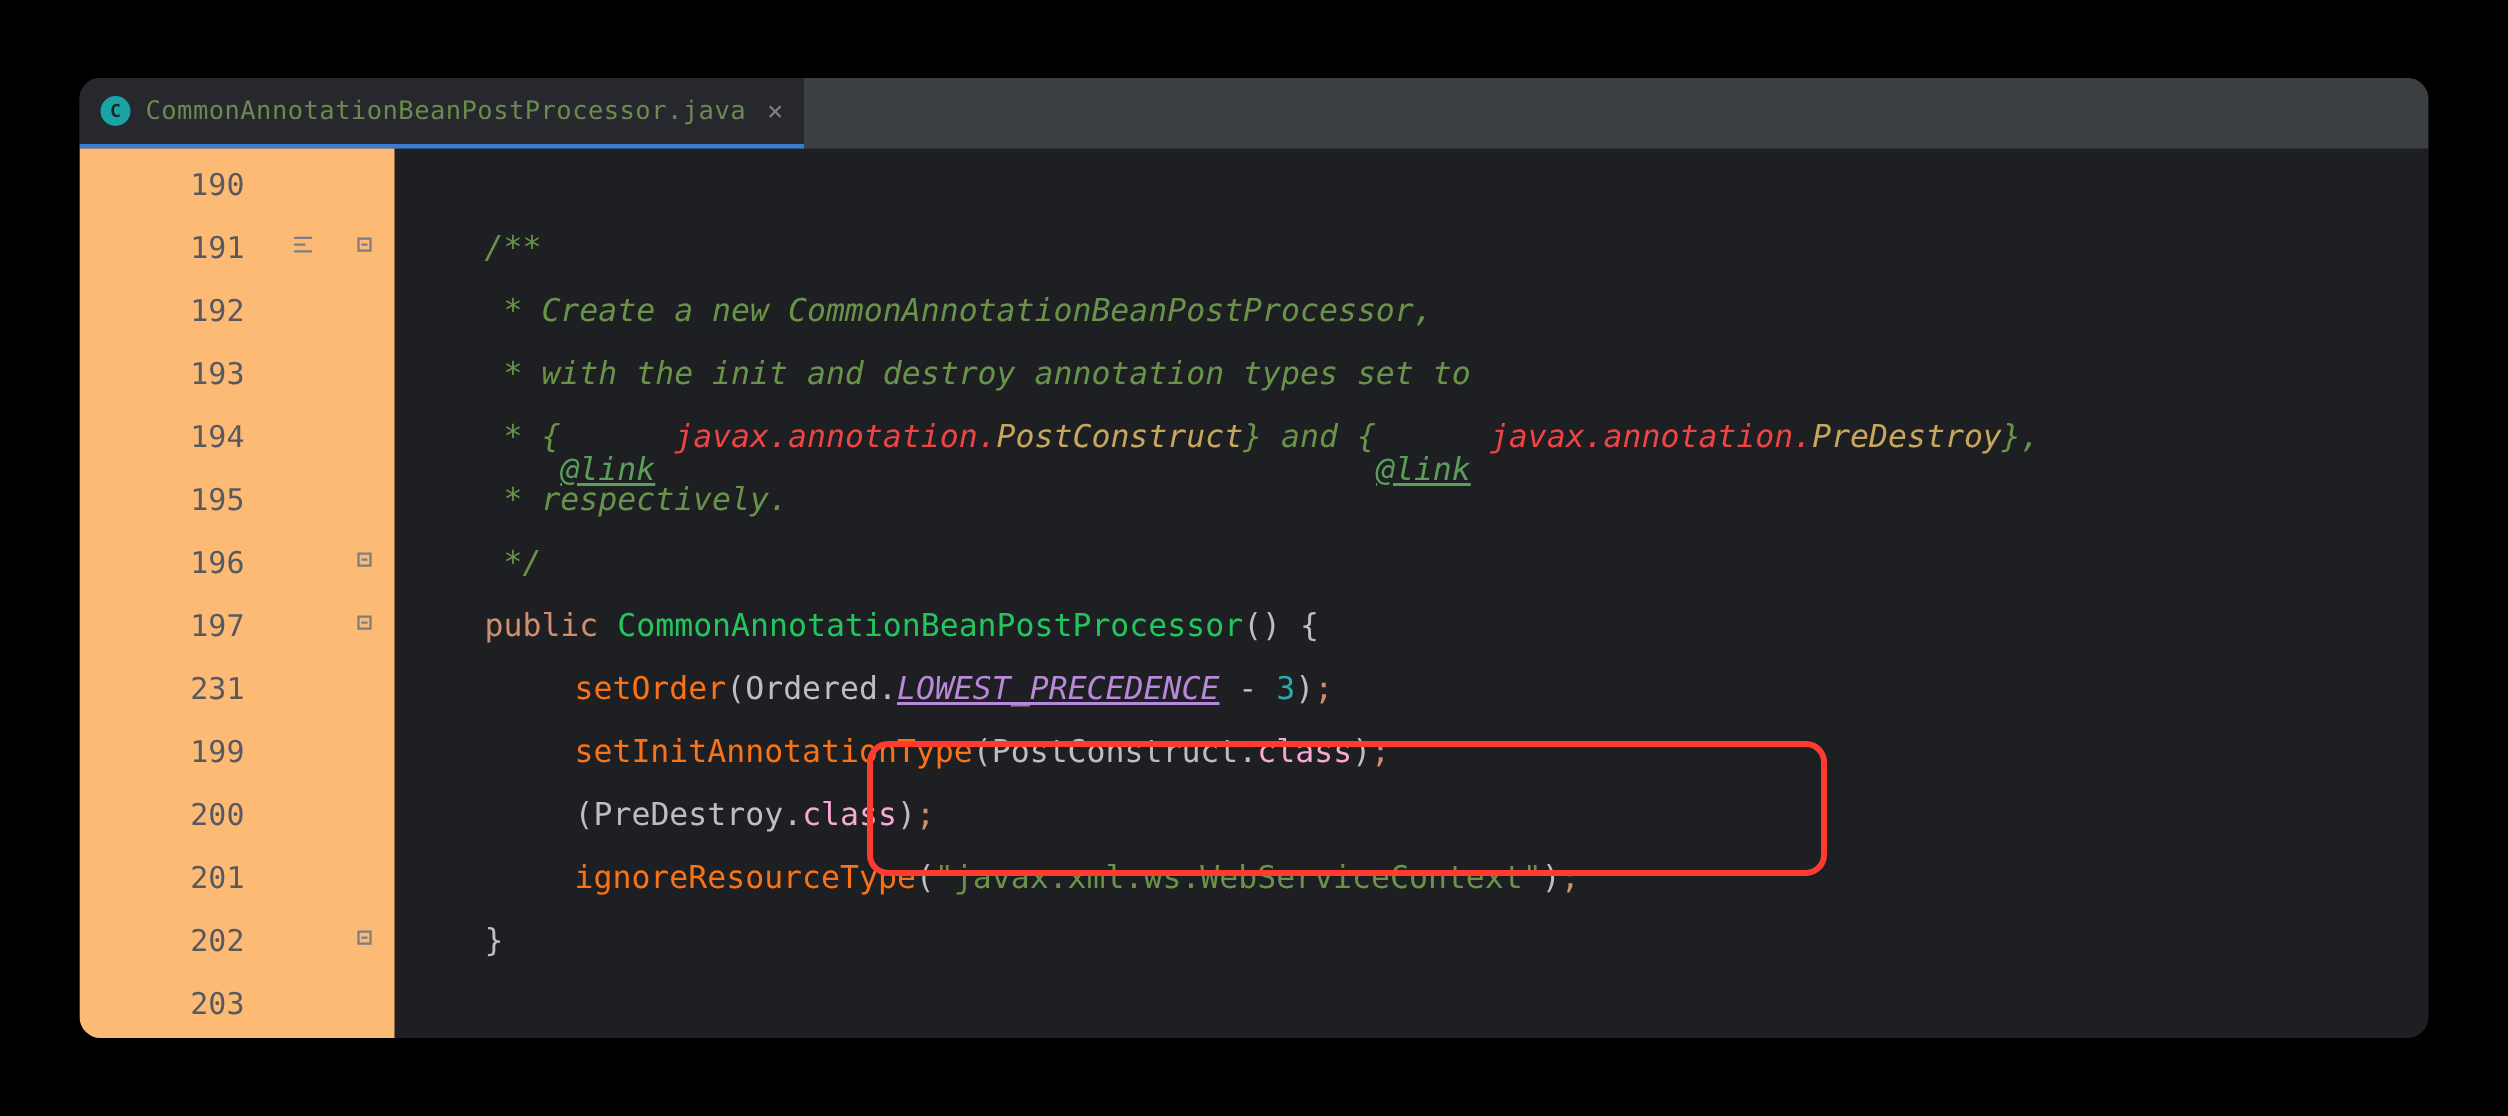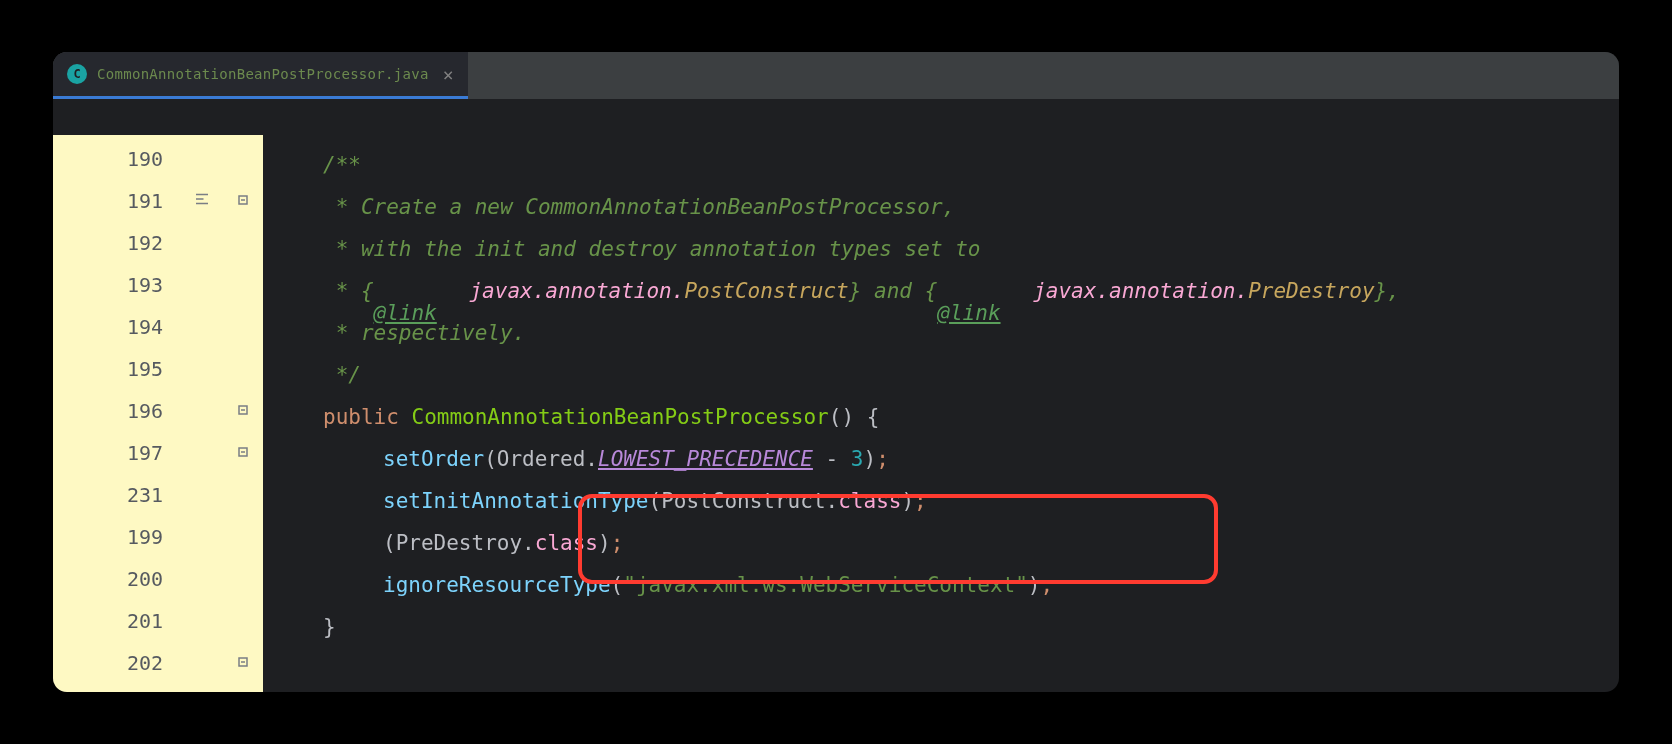--- a/index.html
+++ b/index.html
@@ -54,42 +54,41 @@
       display: flex;
       align-items: center;
       justify-content: center;
       color: #1e1f22;
       font-size: 12px;
       font-weight: bold;
     }
 
     .tab-label {
       color: #6c8a4e;
-      font-size: 14px;
+      font-size: 17px;
       letter-spacing: 0.3px;
     }
 
     .tab-close {
       color: #808080;
       font-size: 18px;
       margin-left: 4px;
       cursor: pointer;
     }
 
     .editor-body {
       display: flex;
       height: calc(100% - 47px);
       position: relative;
     }
 
     .gutter {
       width: 210px;
-      background: #fef9c3;
+      background: #fdba74;
       padding-top: 3px;
-      margin-top: 36px;
     }
 
     .gutter-row {
       height: 42px;
       display: flex;
       align-items: center;
       justify-content: flex-end;
       padding-right: 10px;
       position: relative;
     }
@@ -139,25 +138,25 @@
     .indent {
       display: inline-block;
     }
 
     .indent-1 { width: 60px; }
     .indent-2 { width: 120px; }
 
     .comment { color: #689349; font-style: italic; }
     .comment-brace { color: #689349; font-style: italic; }
     .link-tag { color: #5a9e5a; font-style: italic; text-decoration: underline; margin-top: 44px; }
-    .link-pkg { color: #f9a8d4; font-style: italic; margin-left: 20px; }
+    .link-pkg { color: #ef4444; font-style: italic; }
     .link-class { color: #c7a65d; font-style: italic; }
     .keyword { color: #cf8e6d; }
-    .method-decl { color: #84cc16; }
-    .method-call { color: #7dd3fc; }
+    .method-decl { color: #22c55e; }
+    .method-call { color: #f97316; }
     .class-ref { color: #bcbec4; text-align: right; }
     .const-ref { color: #b888d9; font-style: italic; text-decoration: underline; }
     .paren { color: #bcbec4; }
     .brace-open { color: #bcbec4; }
     .brace-close { color: #bcbec4; }
     .number { color: #2aa8b0; }
     .operator { color: #bcbec4; }
     .class-field { color: #f9a8d4; }
     .string { color: #689349; }
     .semi { color: #cf8e6d; }

